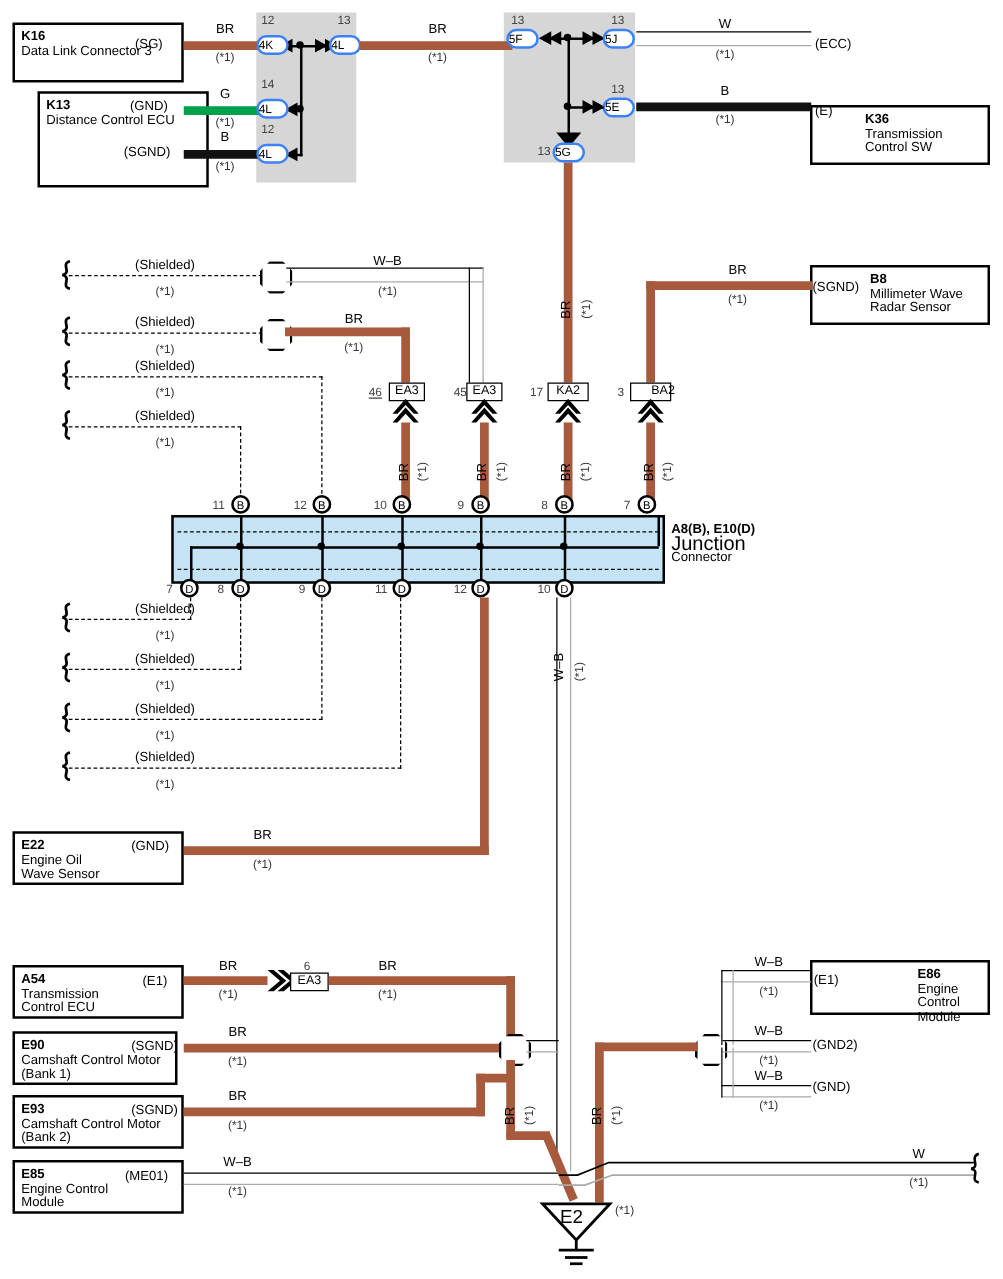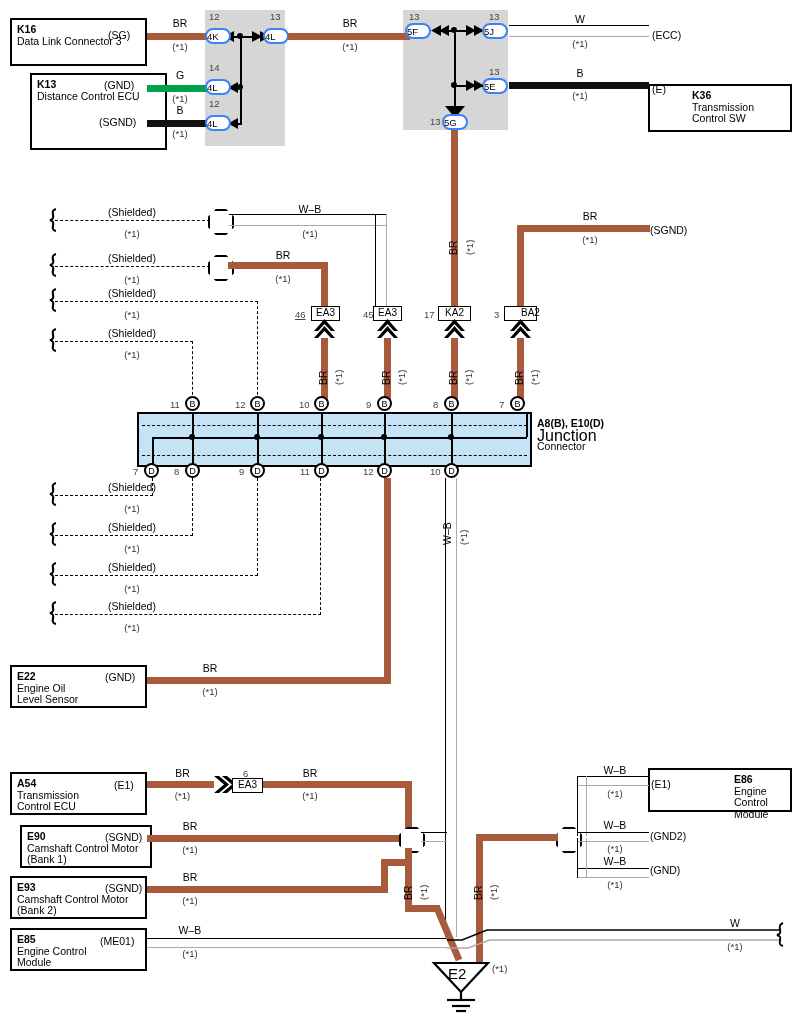--- a/index.html
+++ b/index.html
@@ -201,20 +201,27 @@
   <div class="lbl sub" style="left:62px;top:309px;width:140px;">(*1)</div>
 
   <svg style="left:42px;top:328px;width:20px;height:26px;">
     <path d="M14,1 C6,3 16,10 8,12 C16,14 6,21 14,23" stroke="#000" stroke-width="2.2" fill="none"></path>
   </svg>
   <div class="dashh" style="left:55px;top:341px;width:138px;"></div>
   <div class="dashv" style="left:192px;top:341px;height:64px;"></div>
   <div class="lbl" style="left:62px;top:328px;width:140px;">(Shielded)</div>
   <div class="lbl sub" style="left:62px;top:349px;width:140px;">(*1)</div>
 
+  <div class="box" style="left:648px;top:212px;width:144px;height:48px;">
+    <div class="inner" style="left:46px;">
+      <div class="code">B8</div>
+      <div class="desc">Millimeter Wave</div>
+      <div class="desc">Radar Sensor</div>
+    </div>
+  </div>
   <div class="term" style="left:650px;top:225px;">(SGND)</div>
 
   <div class="wire" style="left:517px;top:225px;width:133px;height:7px;"></div>
   <div class="wire" style="left:517px;top:225px;width:7px;height:85px;"></div>
   <div class="lbl" style="left:550px;top:211px;width:80px;">BR</div>
   <div class="lbl sub" style="left:550px;top:234px;width:80px;">(*1)</div>
 
   <div class="pinnum" style="left:295px;top:309px;text-decoration:underline;">46</div>
   <div class="ea3" style="left:311px;top:306px;width:29px;">EA3</div>
   <div class="pinnum" style="left:363px;top:309px;">45</div>
@@ -341,37 +348,37 @@
   <div class="vlbl" style="left:441px;top:545px;">W–B</div>
   <div class="vlbl sub" style="left:458px;top:545px;">(*1)</div>
 
   <div class="wire" style="left:384px;top:478px;width:7px;height:206px;"></div>
   <div class="wire" style="left:147px;top:677px;width:244px;height:7px;"></div>
 
   <div class="box" style="left:10px;top:665px;width:137px;height:43px;">
     <div class="inner">
       <div class="code">E22</div>
       <div class="desc">Engine Oil</div>
-      <div class="desc">Level Sensor</div>
+      <div class="desc">Wave Sensor</div>
     </div>
   </div>
   <div class="term" style="left:105px;top:672px;">(GND)</div>
   <div class="lbl" style="left:165px;top:663px;width:90px;">BR</div>
   <div class="lbl sub" style="left:165px;top:686px;width:90px;">(*1)</div>
 
   <div class="box" style="left:10px;top:772px;width:137px;height:43px;">
     <div class="inner">
       <div class="code">A54</div>
       <div class="desc">Transmission</div>
       <div class="desc">Control ECU</div>
     </div>
   </div>
   <div class="term" style="left:114px;top:780px;">(E1)</div>
 
-  <div class="box" style="left:20px;top:825px;width:132px;height:43px;">
+  <div class="box" style="left:10px;top:825px;width:132px;height:43px;">
     <div class="inner">
       <div class="code">E90</div>
       <div class="desc">Camshaft Control Motor</div>
       <div class="desc">(Bank 1)</div>
     </div>
   </div>
   <div class="term" style="left:105px;top:832px;">(SGND)</div>
 
   <div class="box" style="left:10px;top:876px;width:137px;height:43px;">
     <div class="inner">

